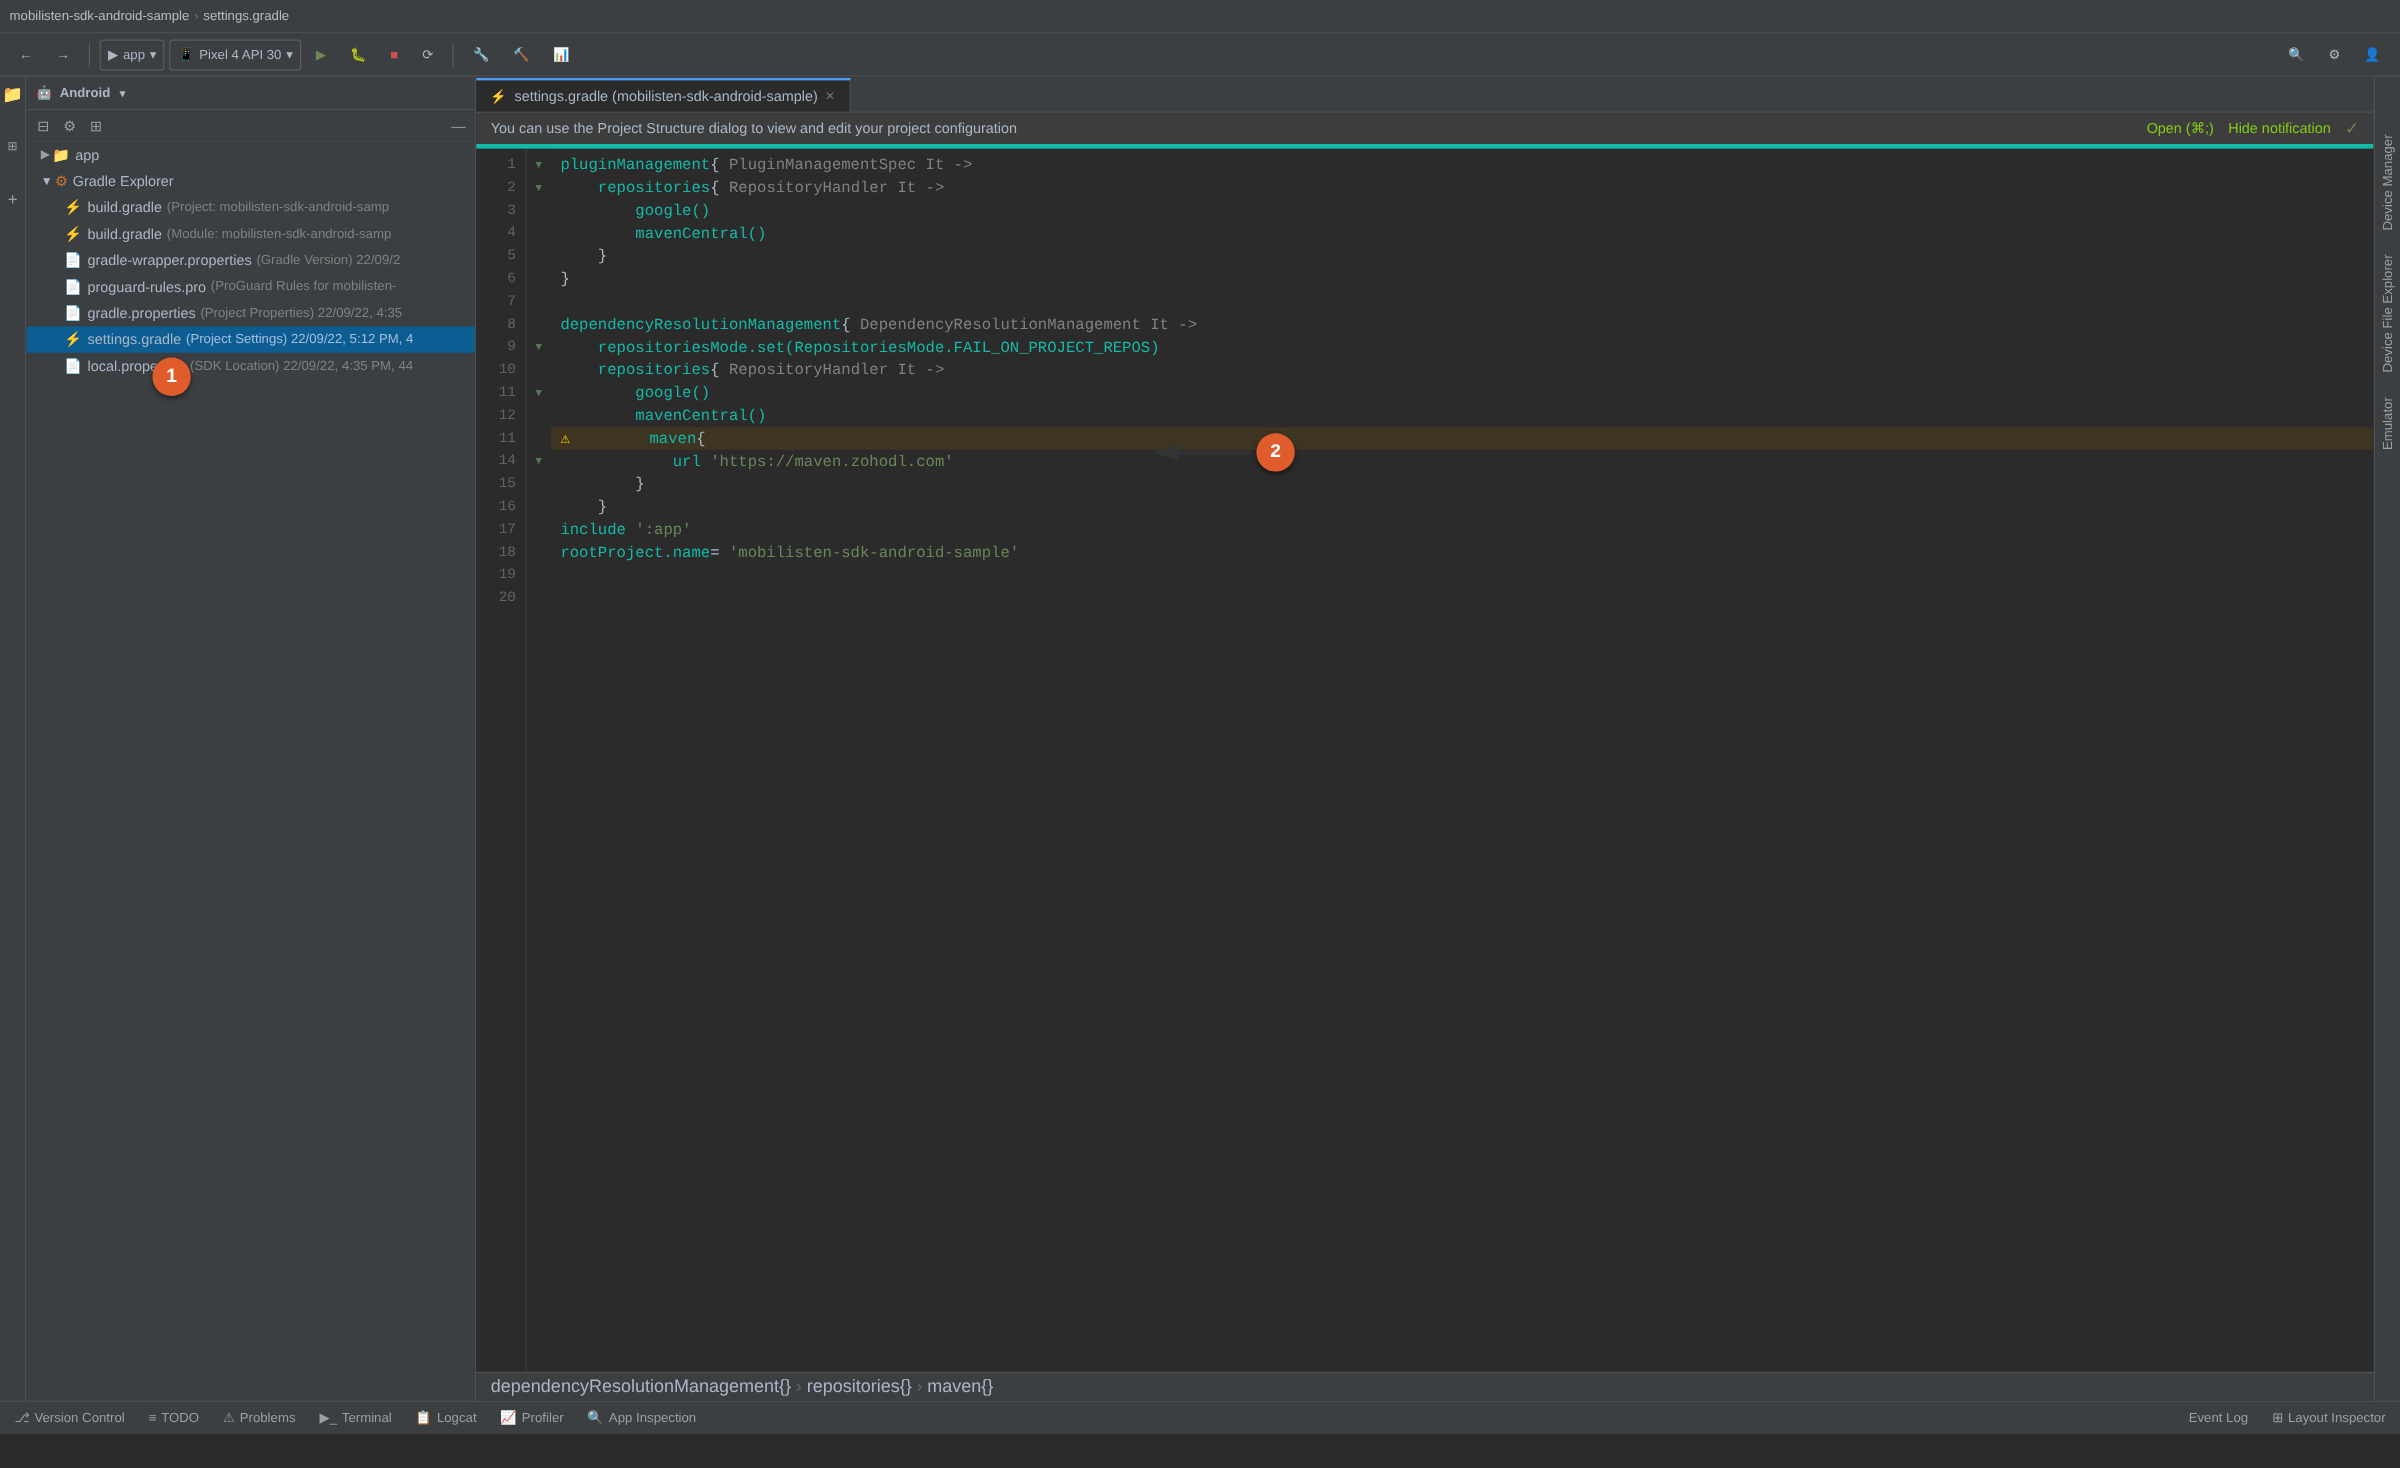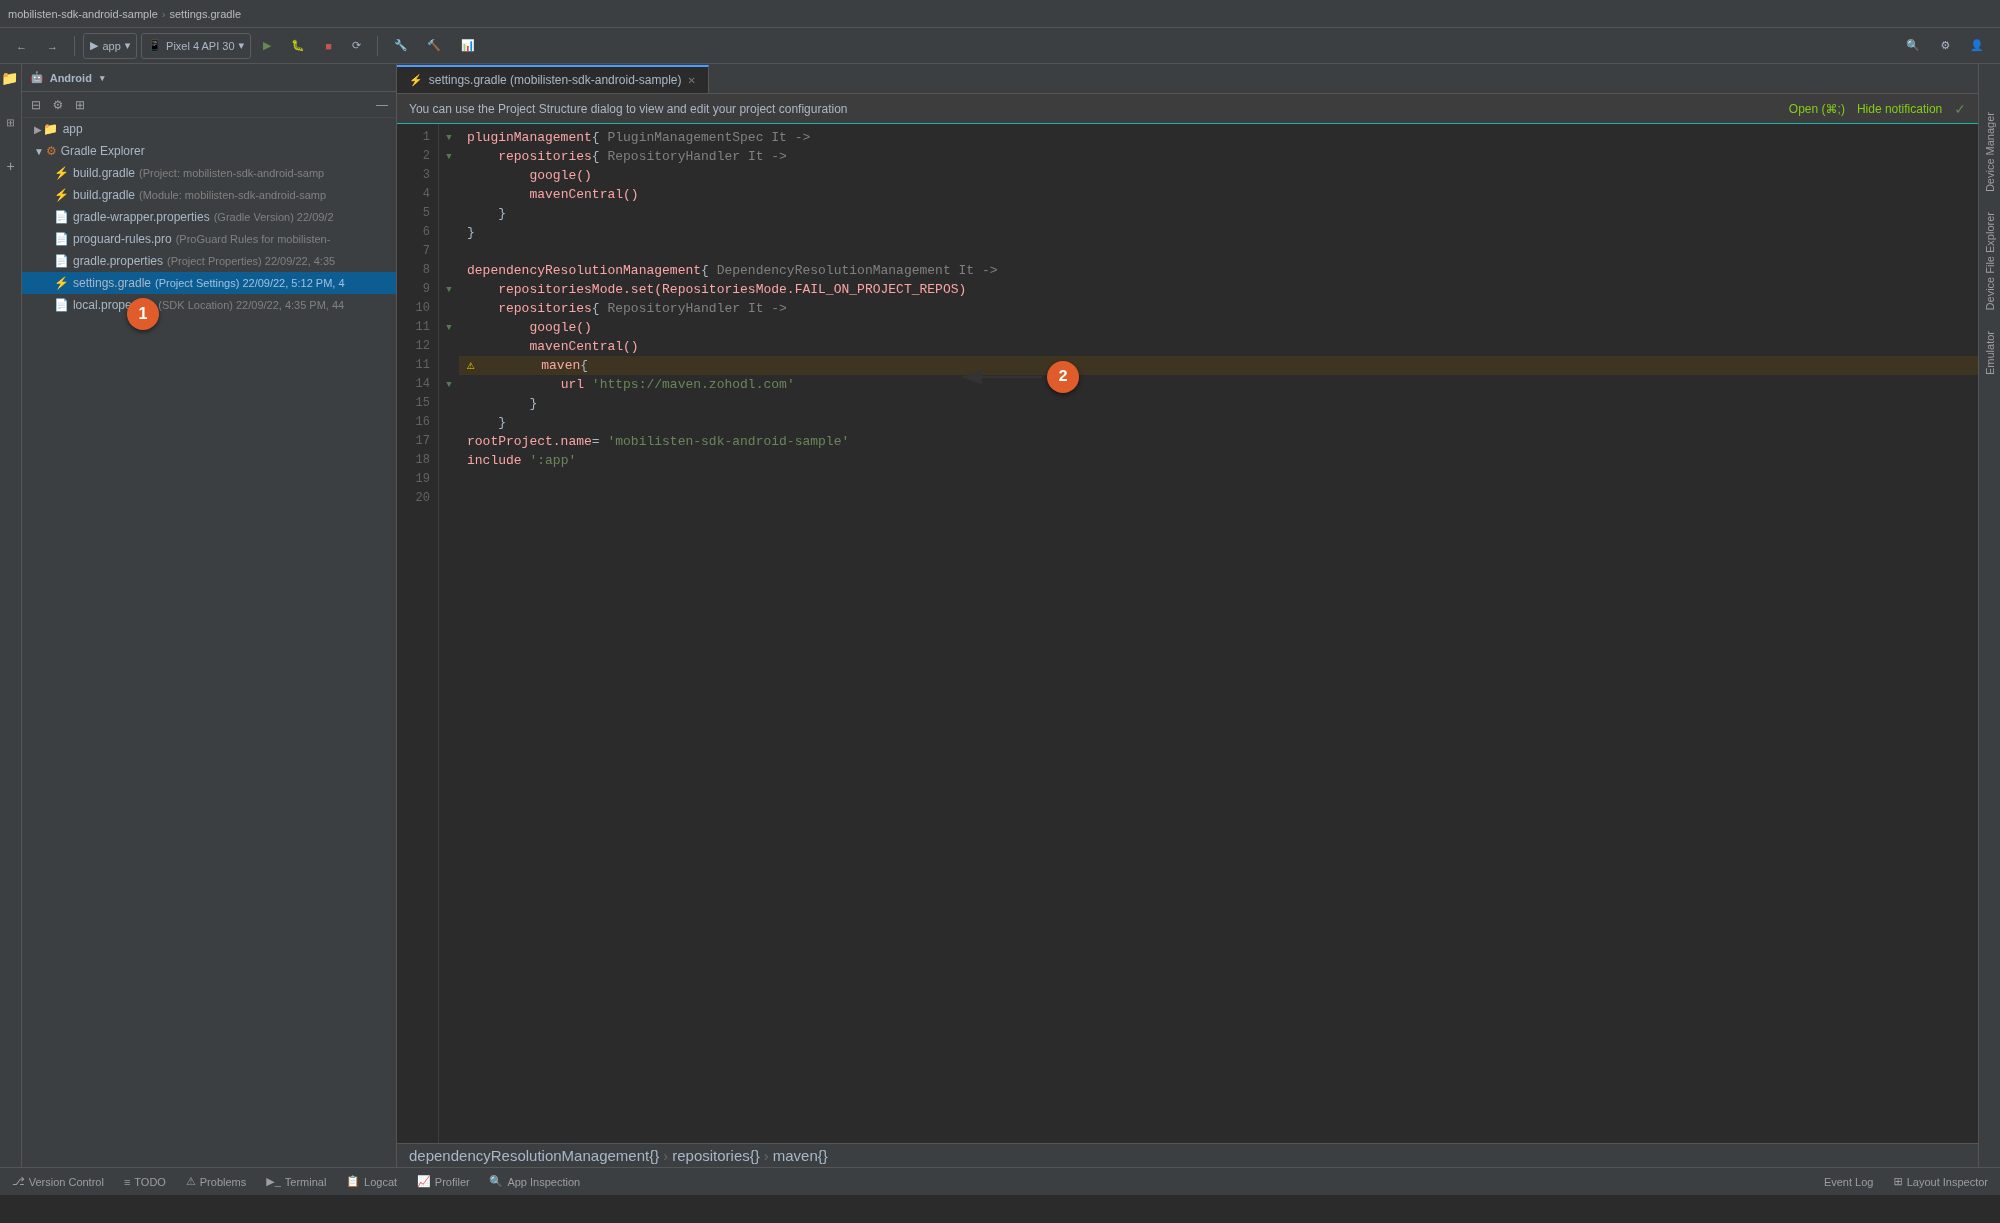--- a/index.html
+++ b/index.html
@@ -188,21 +188,21 @@
       background: #2b2b2b;
       color: #a9b7c6;
     }
     .tab.active { background: #2b2b2b; border-top: 2px solid #4a9eff; }
     .tab .close-btn { color: #777; font-size: 10px; cursor: pointer; }
 
     
     .notification-bar {
       height: 30px;
       background: #3d3d3d;
-      border-bottom: 1px solid #14b8a6;
+      border-bottom: 4px solid #14b8a6;
       display: flex;
       align-items: center;
       padding: 0 12px;
       font-size: 12px;
       color: #a9b7c6;
       justify-content: space-between;
     }
     .notification-link {
       color: #84cc16;
       cursor: pointer;
@@ -255,21 +255,21 @@
       overflow-x: auto;
     }
     .code-line {
       height: 19px;
       padding: 0 8px;
       white-space: pre;
       display: flex;
       align-items: center;
     }
     .code-line.highlighted { background: #3d3521; }
-    .fn { color: #fca5a5; }
+    .fn { color: #14b8a6; }
     .str { color: #6a8759; }
     .cmt { color: #808080; }
 
     
     .breadcrumb-bar {
       height: 24px;
       background: #3c3f41;
       border-top: 1px solid #555;
       display: flex;
       align-items: center;
@@ -534,22 +534,22 @@
         <div class="code-line"></div>
         <div class="code-line"><span class="fn">dependencyResolutionManagement</span> <span style="color:#a9b7c6;">{ </span><span class="cmt">DependencyResolutionManagement It -&gt;</span></div>
         <div class="code-line"><span style="color:#a9b7c6;">    </span><span class="fn">repositoriesMode.set(RepositoriesMode.FAIL_ON_PROJECT_REPOS)</span></div>
         <div class="code-line"><span style="color:#a9b7c6;">    </span><span class="fn">repositories</span> <span style="color:#a9b7c6;">{ </span><span class="cmt">RepositoryHandler It -&gt;</span></div>
         <div class="code-line"><span style="color:#a9b7c6;">        </span><span class="fn">google()</span></div>
         <div class="code-line"><span style="color:#a9b7c6;">        </span><span class="fn">mavenCentral()</span></div>
         <div class="code-line highlighted"><span style="color:#ffcc00; margin-right:4px;">⚠</span><span style="color:#a9b7c6;">        </span><span class="fn">maven</span> <span style="color:#a9b7c6;">{</span></div>
         <div class="code-line"><span style="color:#a9b7c6;">            </span><span class="fn">url </span><span class="str">'https://maven.zohodl.com'</span></div>
         <div class="code-line"><span style="color:#a9b7c6;">        </span><span style="color:#a9b7c6;">}</span></div>
         <div class="code-line"><span style="color:#a9b7c6;">    </span><span style="color:#a9b7c6;">}</span></div>
+        <div class="code-line"><span class="fn">include </span><span class="str">':app'</span></div>
         <div class="code-line"><span class="fn">rootProject.name</span> <span style="color:#a9b7c6;">= </span><span class="str">'mobilisten-sdk-android-sample'</span></div>
-        <div class="code-line"><span class="fn">include </span><span class="str">':app'</span></div>
         <div class="code-line"></div>
       </div>
 
       <div style="position:absolute; top:237px; left:560px; display:flex; align-items:center; pointer-events:none;">
 
         <svg width="90" height="20" style="overflow:visible;">
           <line x1="85" y1="10" x2="5" y2="10" stroke="#333" stroke-width="2.5" marker-end="url(#arrowhead)"></line>
           <defs>
             <marker id="arrowhead" markerWidth="8" markerHeight="6" refX="8" refY="3" orient="auto">
               <polygon points="0 0, 8 3, 0 6" fill="#333"></polygon>

